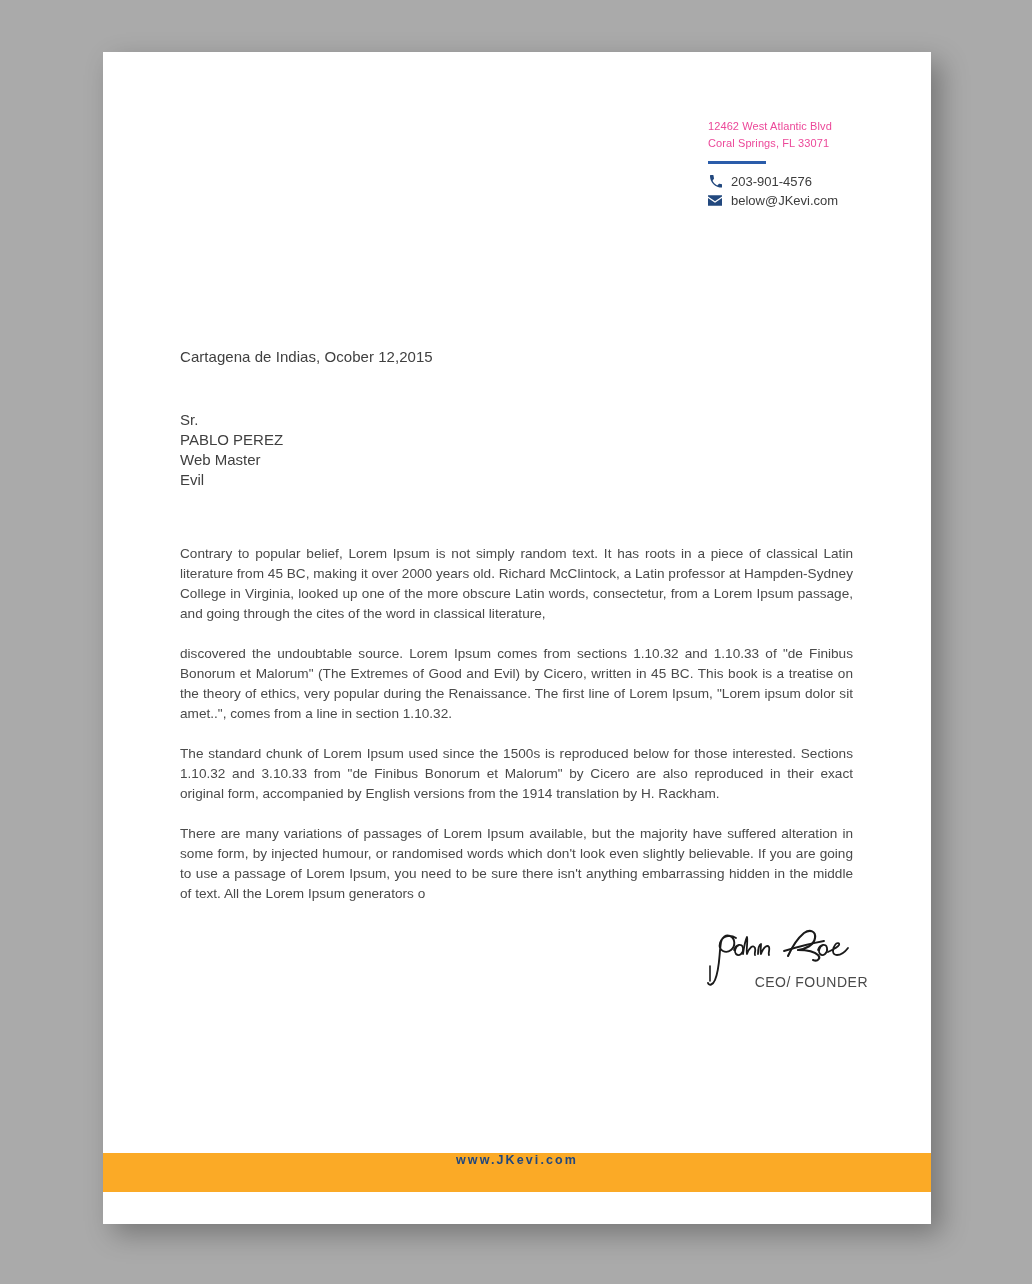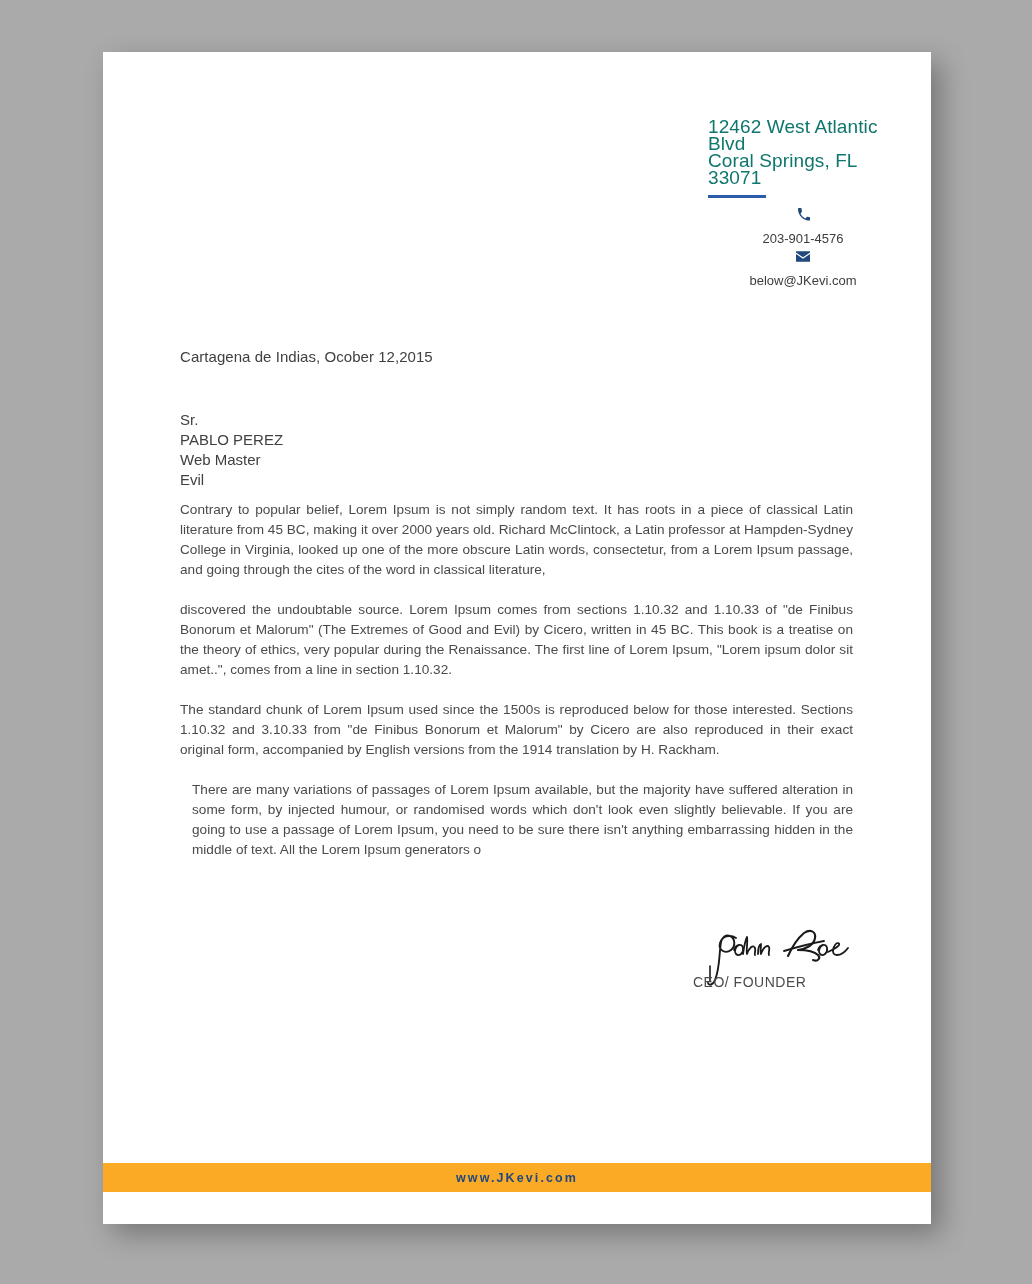--- a/index.html
+++ b/index.html
@@ -46,39 +46,38 @@
   .logo-svg { display: block; }
 
   
   .contact {
     position: absolute;
     left: 605px;
     top: 66px;
     width: 190px;
   }
   .contact-addr {
-    font-size: 19px;
-    color: #0f766e;
+    font-size: 11px;
+    color: #ec4899;
     line-height: 17px;
     letter-spacing: 0.1px;
   }
   .contact-rule {
     width: 58px;
     height: 2.5px;
     background: #2a5caa;
     margin: 9px 0 10px 0;
   }
   .contact-line {
     display: flex;
     align-items: center;
     gap: 9px;
     margin-bottom: 4px;
     font-size: 13px;
     color: #3c3c3c;
-    flex-direction: column;
   }
   .contact-ico {
     width: 14px;
     height: 14px;
     flex: 0 0 14px;
     display: flex;
     align-items: center;
     justify-content: center;
   }
   .contact-ico svg { display: block; }
@@ -103,63 +102,63 @@
     top: 358px;
     left: 0;
     font-size: 15px;
     color: #3f3f3f;
     line-height: 20px;
   }
   .recipient div { white-space: pre; }
 
   .paragraphs {
     position: absolute;
-    top: 448px;
+    top: 492px;
     left: 0;
     width: 673px;
   }
   .para {
     font-size: 13.6px;
     line-height: 20px;
     color: #4a4a4a;
     text-align: justify;
     text-justify: inter-word;
     margin: 0 0 20px 0;
     letter-spacing: 0.01px;
   }
-  .para:last-child { margin-bottom: 0; margin-left: 12px; }
+  .para:last-child { margin-bottom: 0; }
 
   
   .signature {
     position: absolute;
     left: 590px;
     top: 872px;
     width: 175px;
-    text-align: left;
+    text-align: right;
   }
   .sig-mark { display: block; margin: 0 auto; }
   .sig-title {
     font-size: 14px;
     color: #4a4a4a;
     letter-spacing: 0.5px;
     margin-top: -14px;
     position: relative;
     z-index: 2;
   }
 
   
   .footer-bar {
     position: absolute;
     left: 0;
     bottom: 32px;
     width: 100%;
-    height: 29px;
+    height: 39px;
     background: #fbaa26;
     display: flex;
-    align-items: center;
+    align-items: flex-start;
     justify-content: center;
   }
   .footer-url {
     font-size: 12.5px;
     font-weight: bold;
     color: #22487e;
     letter-spacing: 2.1px;
   }
 </style>
 </head>

